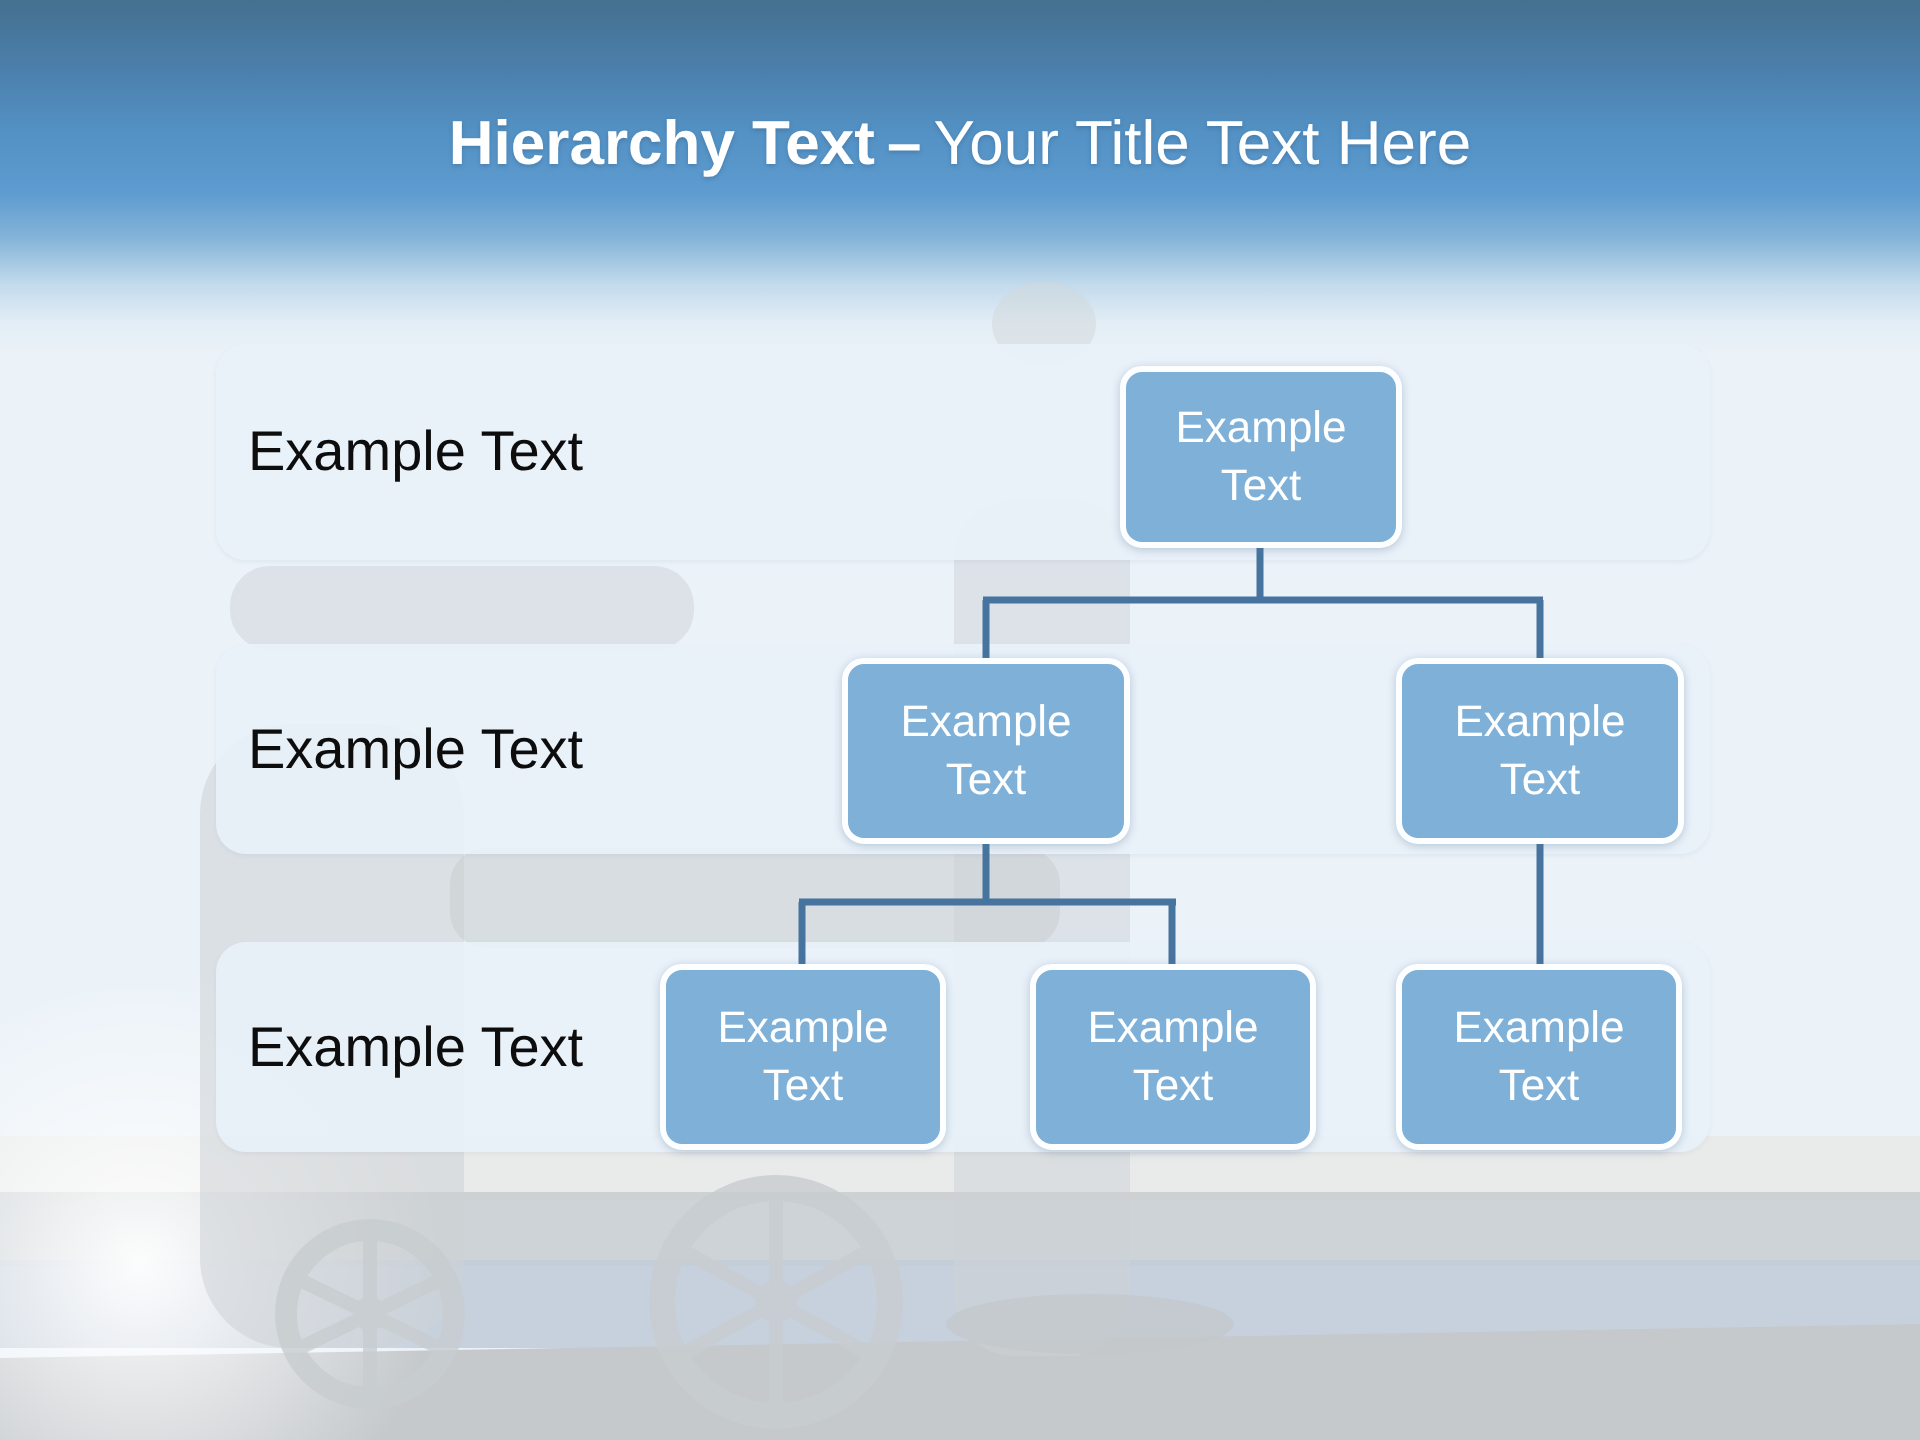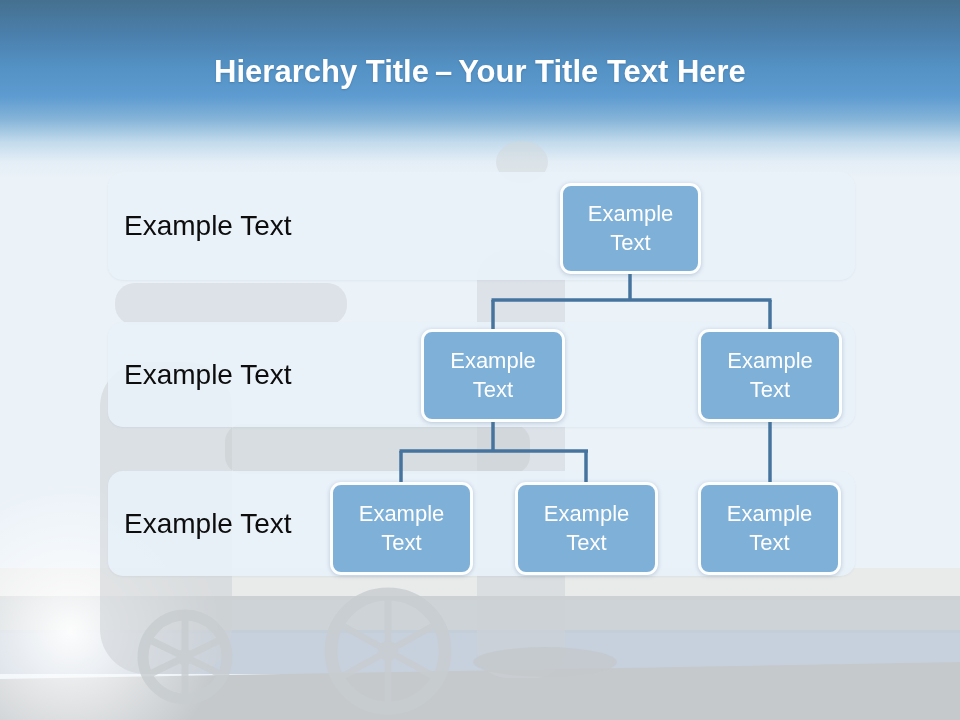--- a/index.html
+++ b/index.html
@@ -16,21 +16,21 @@
       #85b4d8 67%, #c3dbec 80%, #e4eef6 91%, #ebf2f8 100%);
   }
   .title-wrap{
     position:absolute; left:0; top:54px; width:960px;
     text-align:center; color:#fff; font-size:31px;
     text-shadow:0 1px 2px rgba(30,60,90,.25);
     white-space:nowrap;
   }
   .title-bold{font-weight:bold;}
   .title-dash{font-weight:bold; padding:0 6px;}
-  .title-regular{font-weight:bold;}
+  .title-regular{font-weight:normal;}
   
   .photo-layer{position:absolute; left:0; top:0; width:960px; height:720px;}
   
   .row-band{
     position:absolute; left:108px; width:747px; height:105px;
     background:rgba(232,241,249,0.93);
     border-radius:15px;
     box-shadow:0 1px 2px rgba(140,160,180,0.12);
     display:flex; align-items:center;
   }
@@ -108,21 +108,21 @@
           <line x1="341" y1="625" x2="435" y2="677"></line>
           <line x1="341" y1="677" x2="435" y2="625"></line>
         </g>
         <circle cx="185" cy="657" r="8" fill="#c8cdd0"></circle>
         <circle cx="388" cy="651" r="10" fill="#c8cdd0"></circle>
       </g>
     </svg>
   </div>
 
   <div class="title-wrap">
-    <span class="title-bold">Hierarchy Title</span><span class="title-dash">–</span><span class="title-regular">Your Title Text Here</span>
+    <span class="title-bold">Hierarchy Text</span><span class="title-dash">–</span><span class="title-regular">Your Title Text Here</span>
   </div>
 
   <div class="row-band row-1">
     <div class="row-label">Example Text</div>
   </div>
   <div class="row-band row-2">
     <div class="row-label">Example Text</div>
   </div>
   <div class="row-band row-3">
     <div class="row-label">Example Text</div>

